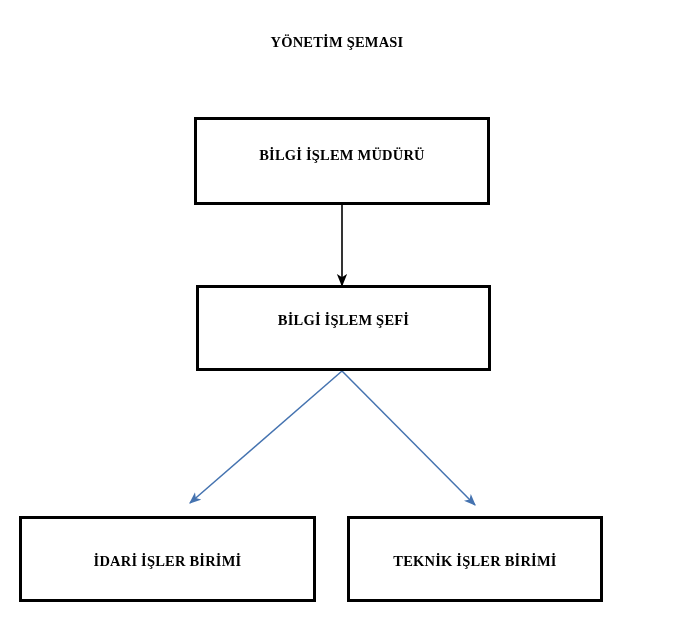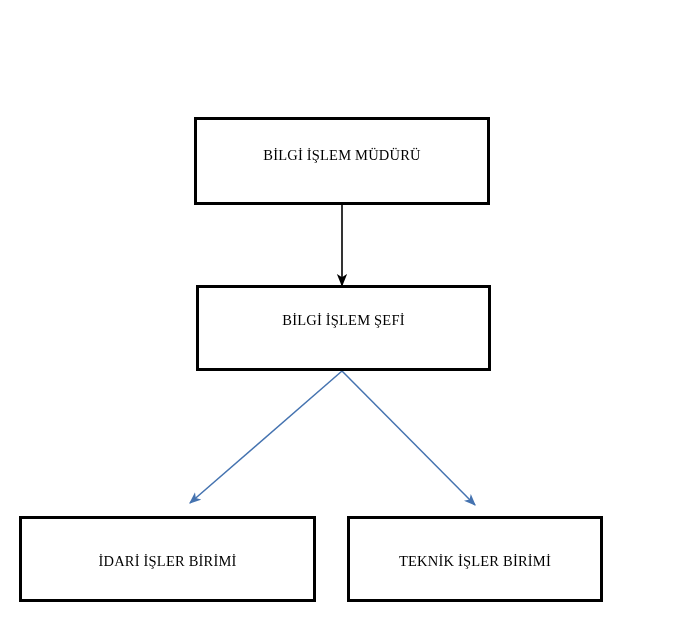--- a/index.html
+++ b/index.html
@@ -36,21 +36,21 @@
     box-sizing: border-box;
     border: 3px solid #000000;
     background: #ffffff;
   }
   .org-box-label {
     position: absolute;
     left: 0;
     width: 100%;
     text-align: center;
     font-size: 14.5px;
-    font-weight: normal;
+    font-weight: bold;
     letter-spacing: 0.2px;
     line-height: 1.2;
     color: #000000;
   }
   
   #box-mudur      { left: 194px; top: 117px; width: 296px; height: 88px; }
   #box-mudur .org-box-label { top: 27px; }
 
   #box-sef        { left: 196px; top: 285px; width: 295px; height: 86px; }
   #box-sef .org-box-label   { top: 24px; }
@@ -68,20 +68,21 @@
     width: 674px;
     height: 626px;
     pointer-events: none;
   }
 </style>
 </head>
 <body>
 
 <div id="canvas">
 
+  <div id="chart-title">YÖNETİM ŞEMASI</div>
 
   <svg id="connectors" viewBox="0 0 674 626" width="674" height="626" xmlns="http://www.w3.org/2000/svg">
     <defs>
       <marker id="arrowhead-black" markerWidth="9" markerHeight="9" refX="7.5" refY="3.4" orient="auto" markerUnits="strokeWidth">
         <path d="M0,0.2 L8,3.4 L0,6.6 L2.1,3.4 Z" fill="#000000"></path>
       </marker>
       <marker id="arrowhead-blue" markerWidth="9" markerHeight="9" refX="7.2" refY="3.4" orient="auto" markerUnits="strokeWidth">
         <path d="M0,0.2 L8,3.4 L0,6.6 L2.1,3.4 Z" fill="#4573b0"></path>
       </marker>
     </defs>

